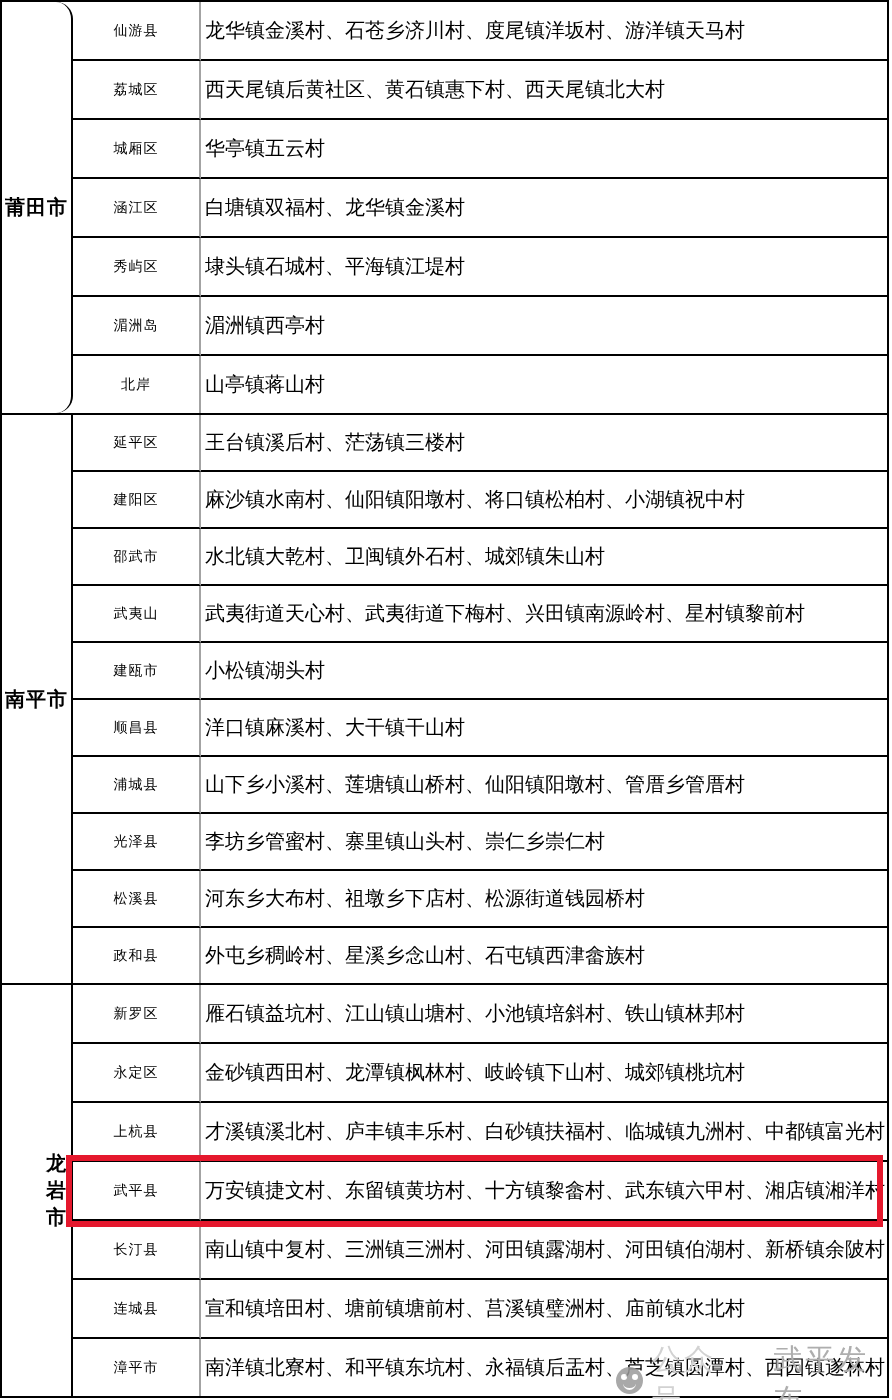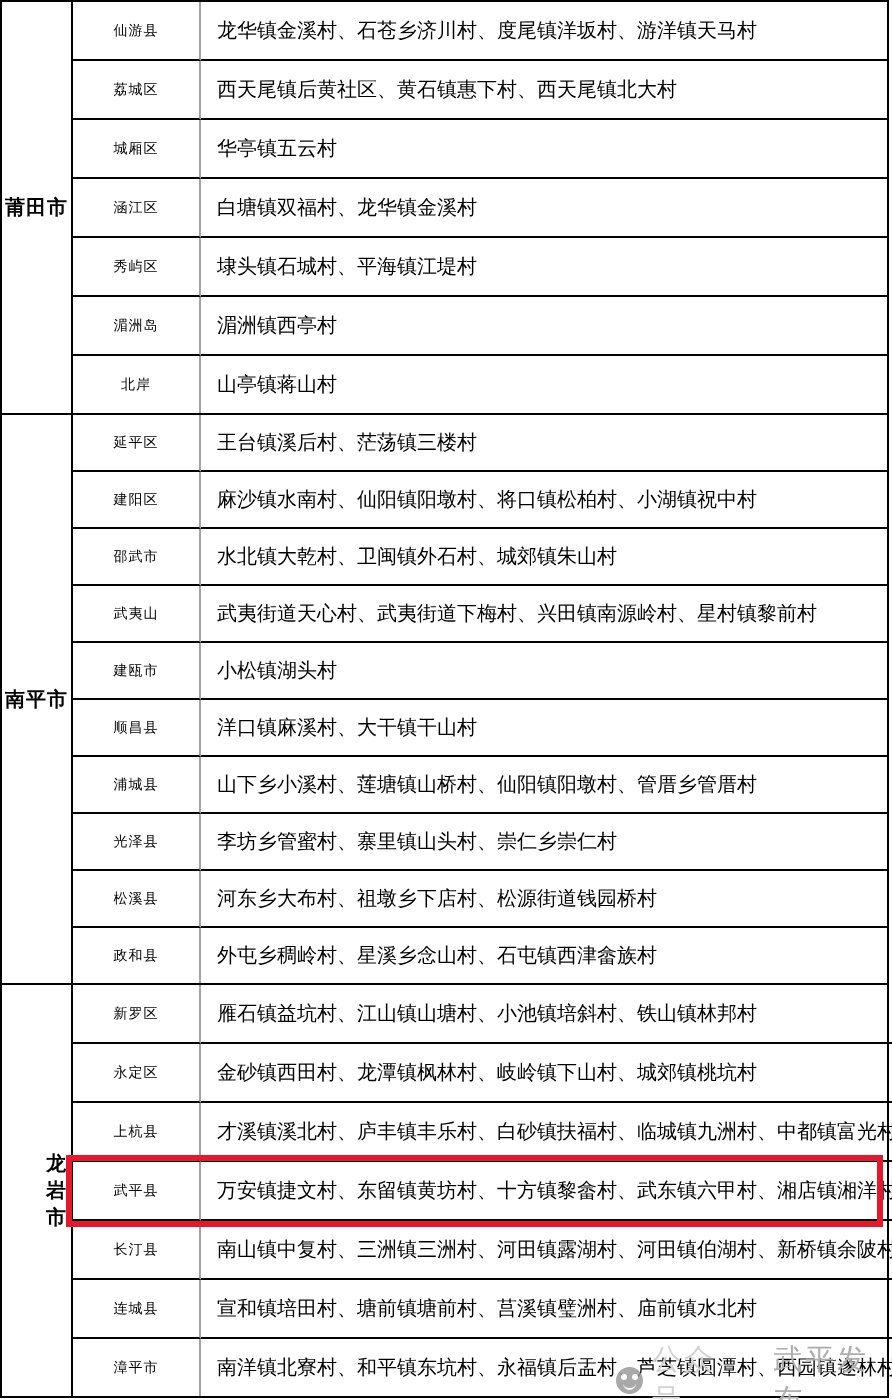--- a/index.html
+++ b/index.html
@@ -31,21 +31,21 @@
     grid-column:2;
     border-right:2px solid #a3a3a3;
     border-bottom:2px solid #000;
     display:flex;align-items:center;justify-content:center;
     font-size:14px;letter-spacing:1px;
   }
   .row-villages{
     grid-column:3;
     border-bottom:2px solid #000;
     display:flex;align-items:center;
-    padding-left:16px;
+    padding-left:4px;
     font-size:20px;
     letter-spacing:0px;
     white-space:nowrap;
   }
   .sec-putian .row-county,.sec-putian .row-villages{height:57px;}
   .sec-nanping .row-county,.sec-nanping .row-villages{height:55px;}
   .sec-longyan .row-county,.sec-longyan .row-villages{height:57px;}
 
   .highlight-box{
     position:absolute;
@@ -88,21 +88,21 @@
     font-size:29px;color:#aeaeae;letter-spacing:3px;
     font-family:"Liberation Sans","DejaVu Sans",sans-serif;
   }
 </style>
 </head>
 <body>
 
 <div class="table-wrap">
 
   <div class="section sec-putian">
-    <div class="city-cell" style="grid-row:1 / span 7;">莆田市</div>
+    <div class="city-cell" style="grid-row:1 / span 7;border-radius:17px;">莆田市</div>
     <div class="row-county">仙游县</div>
     <div class="row-villages">龙华镇金溪村、石苍乡济川村、度尾镇洋坂村、游洋镇天马村</div>
     <div class="row-county">荔城区</div>
     <div class="row-villages">西天尾镇后黄社区、黄石镇惠下村、西天尾镇北大村</div>
     <div class="row-county">城厢区</div>
     <div class="row-villages">华亭镇五云村</div>
     <div class="row-county">涵江区</div>
     <div class="row-villages">白塘镇双福村、龙华镇金溪村</div>
     <div class="row-county">秀屿区</div>
     <div class="row-villages">埭头镇石城村、平海镇江堤村</div>

